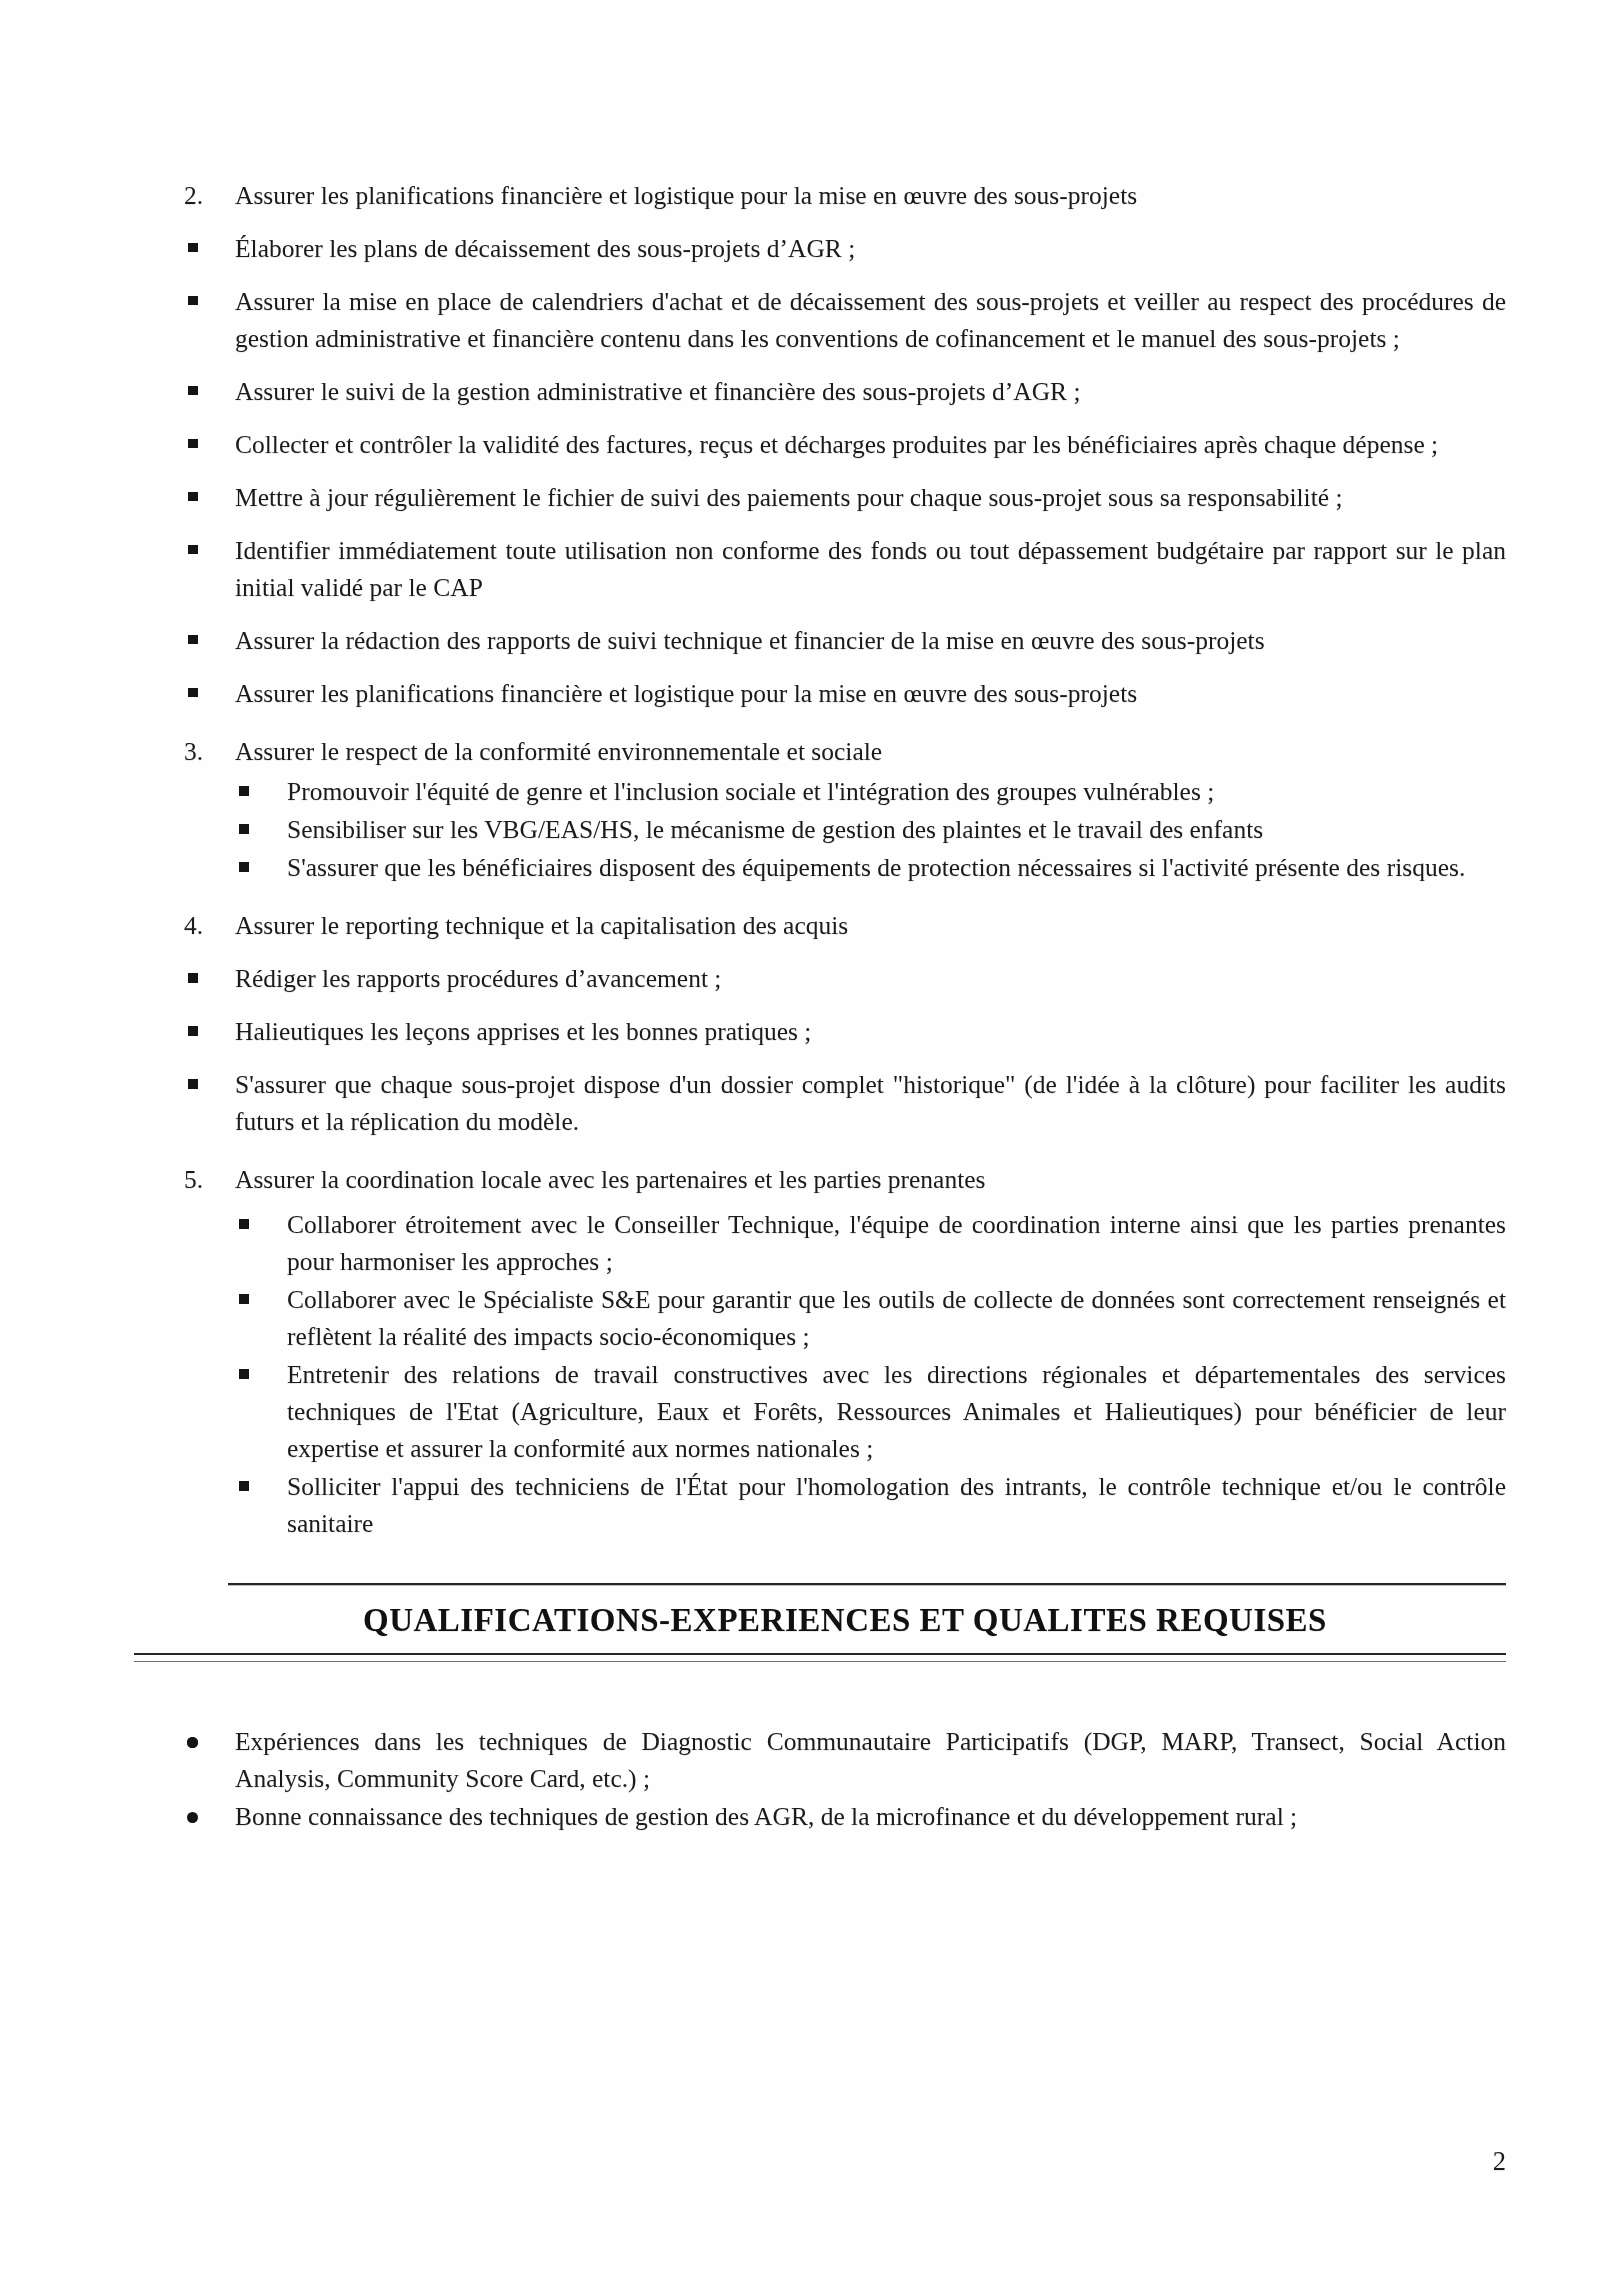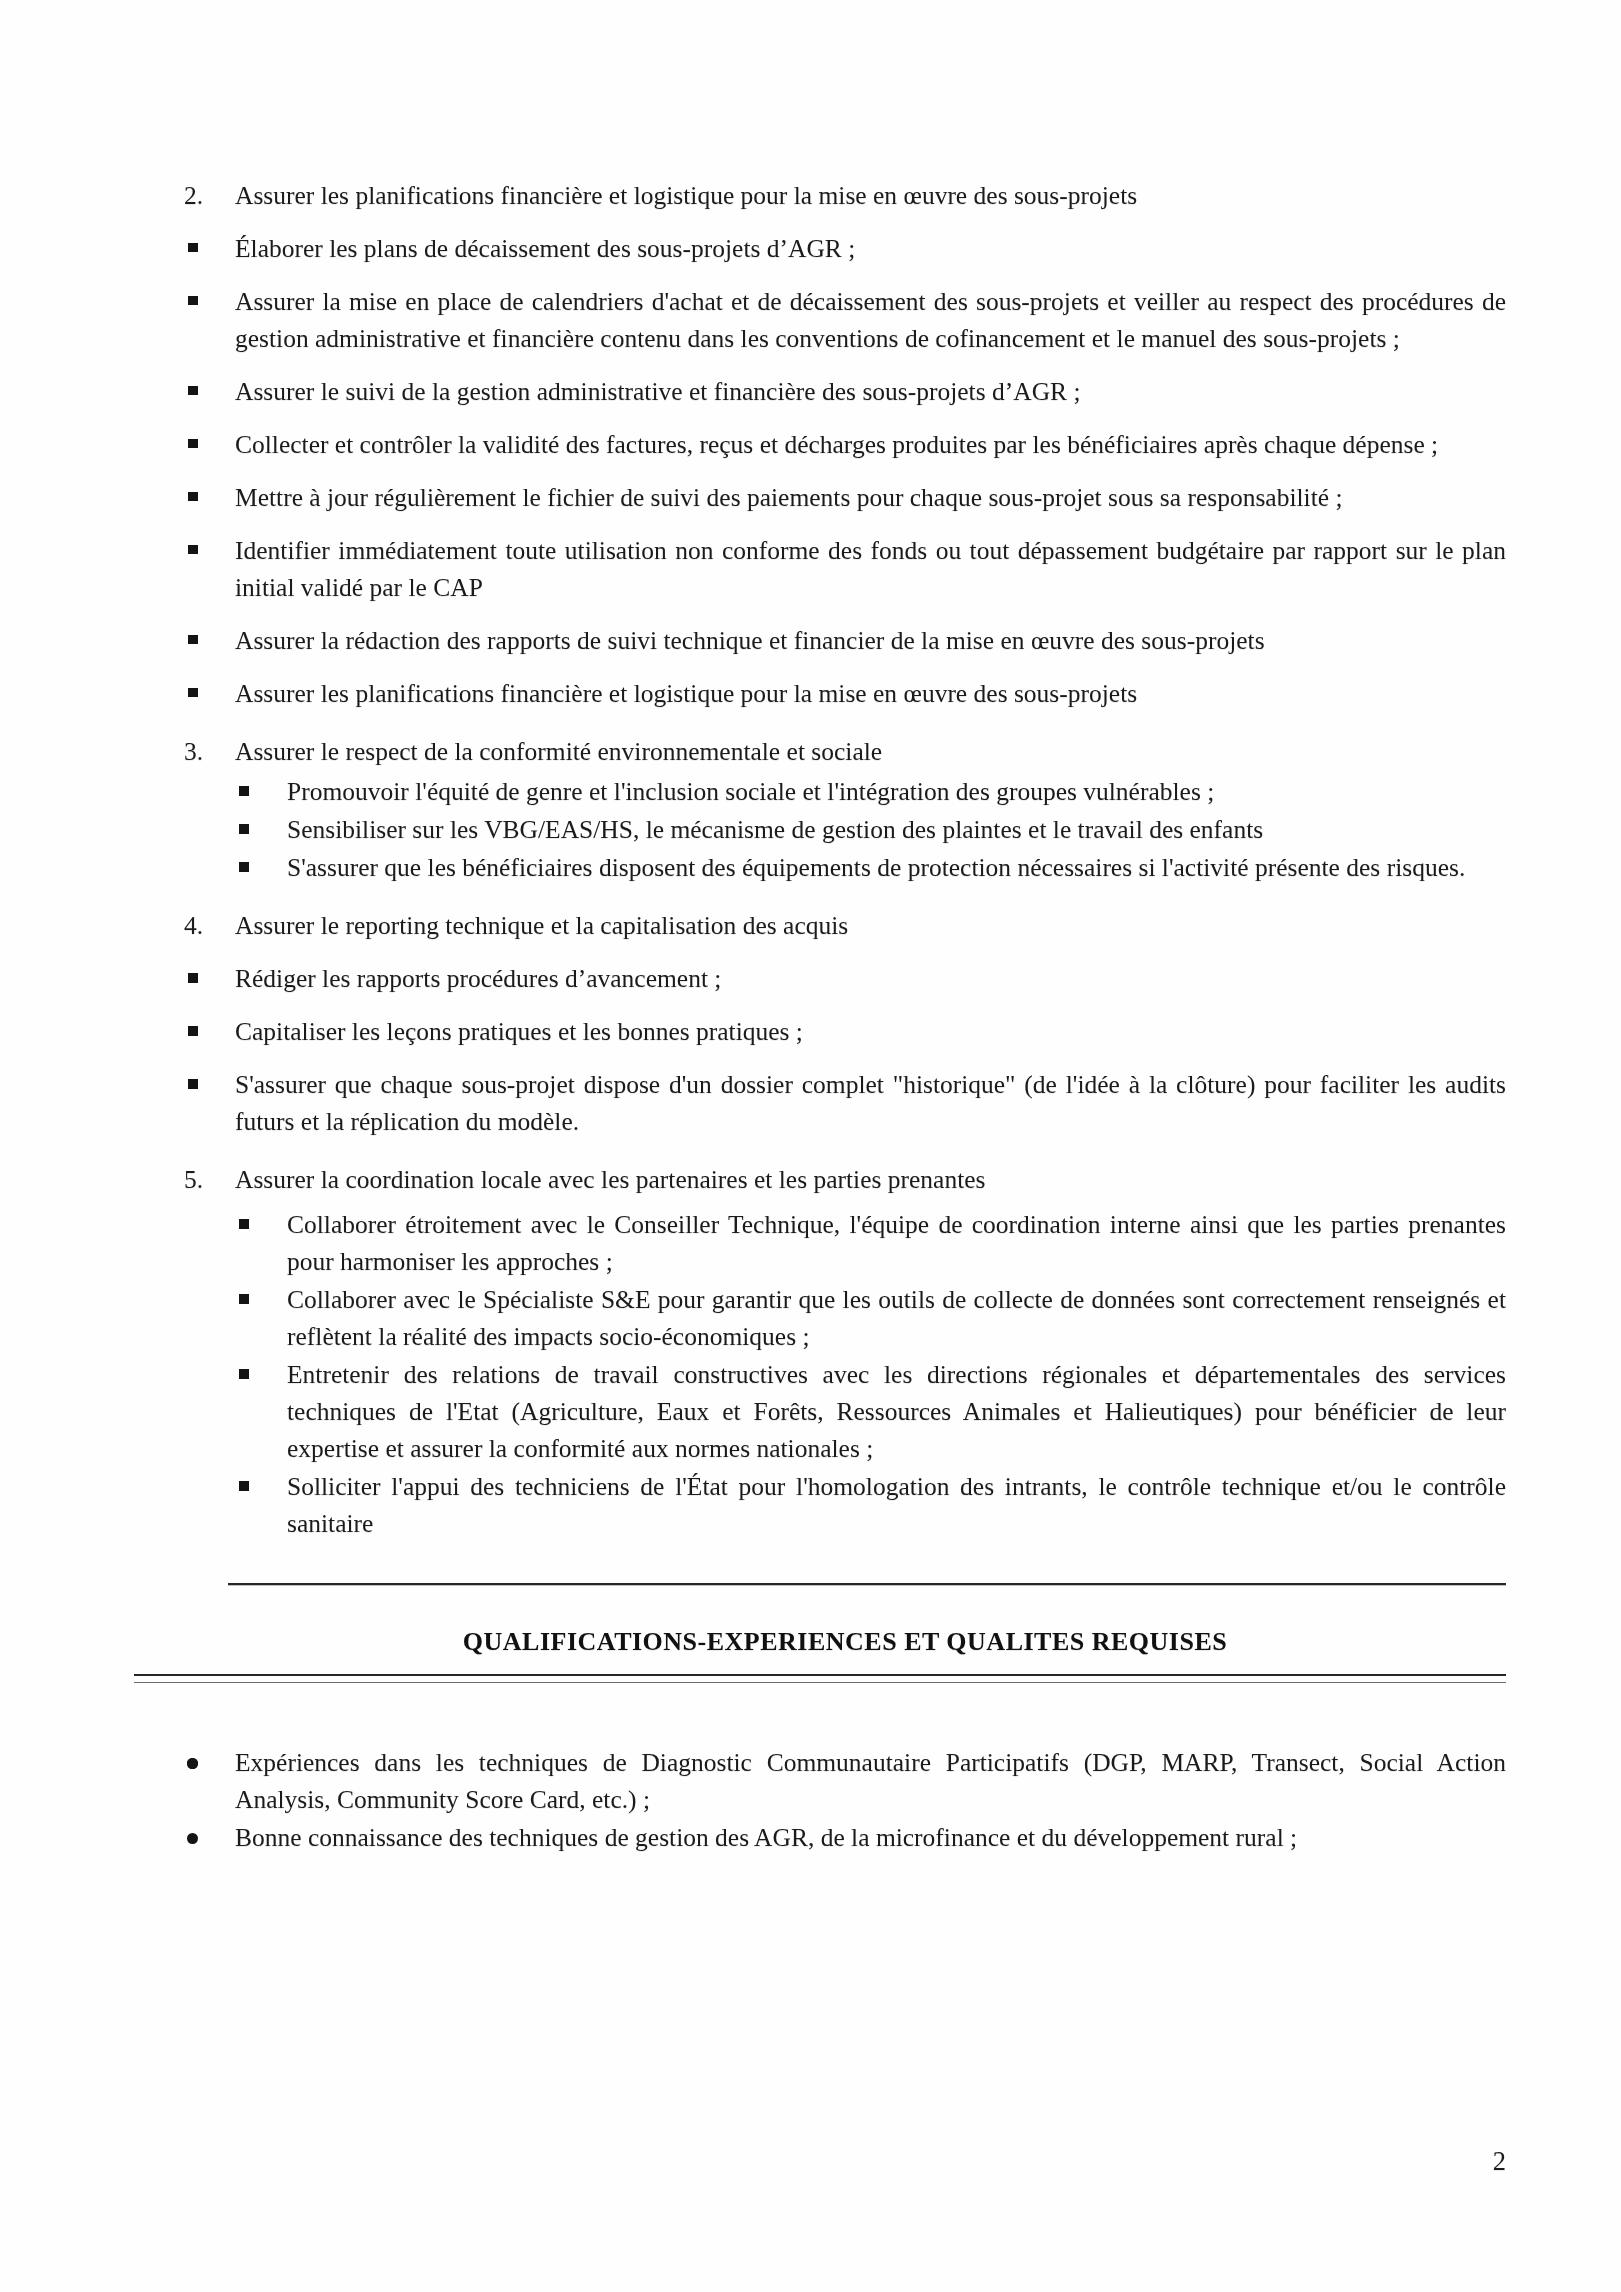--- a/index.html
+++ b/index.html
@@ -53,22 +53,22 @@
   .liq .dot{
     position:absolute;left:2.9px;top:13.7px;
     width:10.8px;height:10.8px;border-radius:50%;background:#141414;
   }
   .rule-top{
     margin:41px 0 0 44px;
     border-top:2.9px solid #262626;
     box-shadow:0 1px 0 rgba(0,0,0,0.25);
   }
   .main-heading{
-    margin-top:36px;
-    font-size:26px;
+    margin-top:15px;
+    font-size:33px;
     line-height:41px;
     font-weight:bold;
     text-align:center;
     letter-spacing:0.5px;
     color:#111111;
   }
   .rule-bottom{
     margin:11.8px 0 0 -50px;
     height:5.9px;
     border-top:2.9px solid #262626;
@@ -106,21 +106,21 @@
   <div class="li2"><span class="sq"></span></div>
   <div class="li2"><span class="sq"></span><span>Promouvoir l'équité de genre et l'inclusion sociale et l'intégration des groupes vulnérables ;</span></div>
   <div class="li2"><span class="sq"></span><span>Sensibiliser sur les VBG/EAS/HS, le mécanisme de gestion des plaintes et le travail des enfants</span></div>
   <div class="li2"><span class="sq"></span><span>S'assurer que les bénéficiaires disposent des équipements de protection nécessaires si l'activité présente des risques.</span></div>
 
   <div class="num-item">
     <span class="num">4.</span>
     <span>Assurer le reporting technique et la capitalisation des acquis</span>
   </div>
   <div class="li1"><span class="sq"></span><span>Rédiger les rapports procédures d’avancement ;</span></div>
-  <div class="li1"><span class="sq"></span><span>Capitaliser les leçons pratiques et les bonnes pratiques ;</span></div>
+  <div class="li1"><span class="sq"></span><span>Halieutiques les leçons apprises et les bonnes pratiques ;</span></div>
   <div class="li1"><span class="sq"></span><span>S'assurer que chaque sous-projet dispose d'un dossier complet "historique" (de l'idée à la clôture) pour faciliter les audits futurs et la réplication du modèle.</span></div>
 
   <div class="num-item">
     <span class="num">5.</span>
     <span>Assurer la coordination locale avec les partenaires et les parties prenantes</span>
   </div>
   <div class="li2 gap-top"><span class="sq"></span><span>Collaborer étroitement avec le Conseiller Technique, l'équipe de coordination interne ainsi que les parties prenantes pour harmoniser les approches ;</span></div>
   <div class="li2"><span class="sq"></span><span>Collaborer avec le Spécialiste S&amp;E pour garantir que les outils de collecte de données sont correctement renseignés et reflètent la réalité des impacts socio-économiques ;</span></div>
   <div class="li2"><span class="sq"></span><span>Entretenir des relations de travail constructives avec les directions régionales et départementales des services techniques de l'Etat (Agriculture, Eaux et Forêts, Ressources Animales et Halieutiques) pour bénéficier de leur expertise et assurer la conformité aux normes nationales ;</span></div>
   <div class="li2"><span class="sq"></span><span>Solliciter l'appui des techniciens de l'État pour l'homologation des intrants, le contrôle technique et/ou le contrôle sanitaire</span></div>

